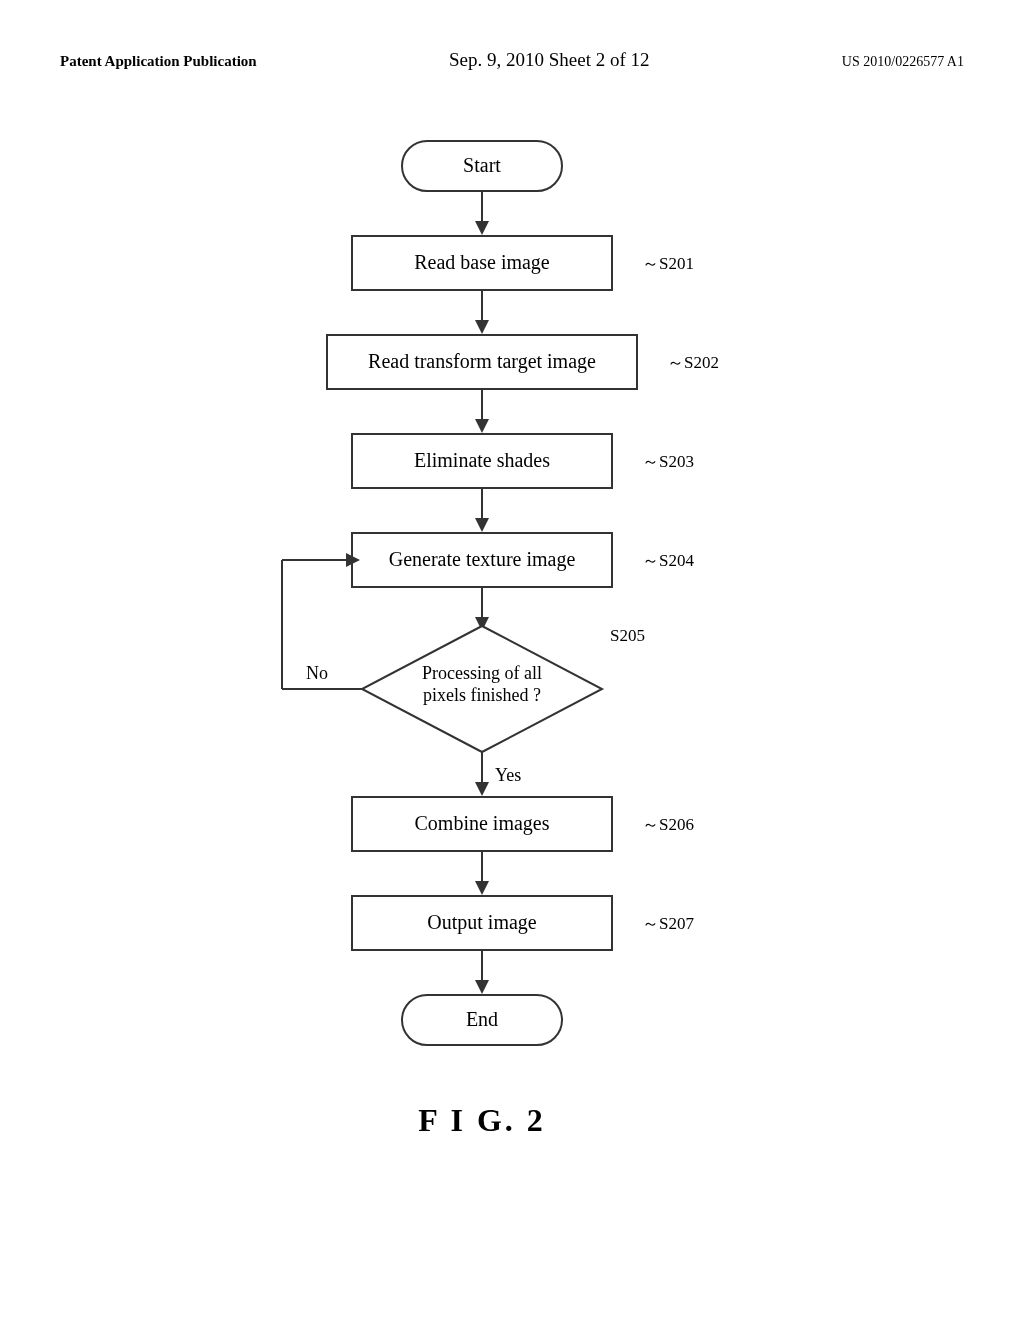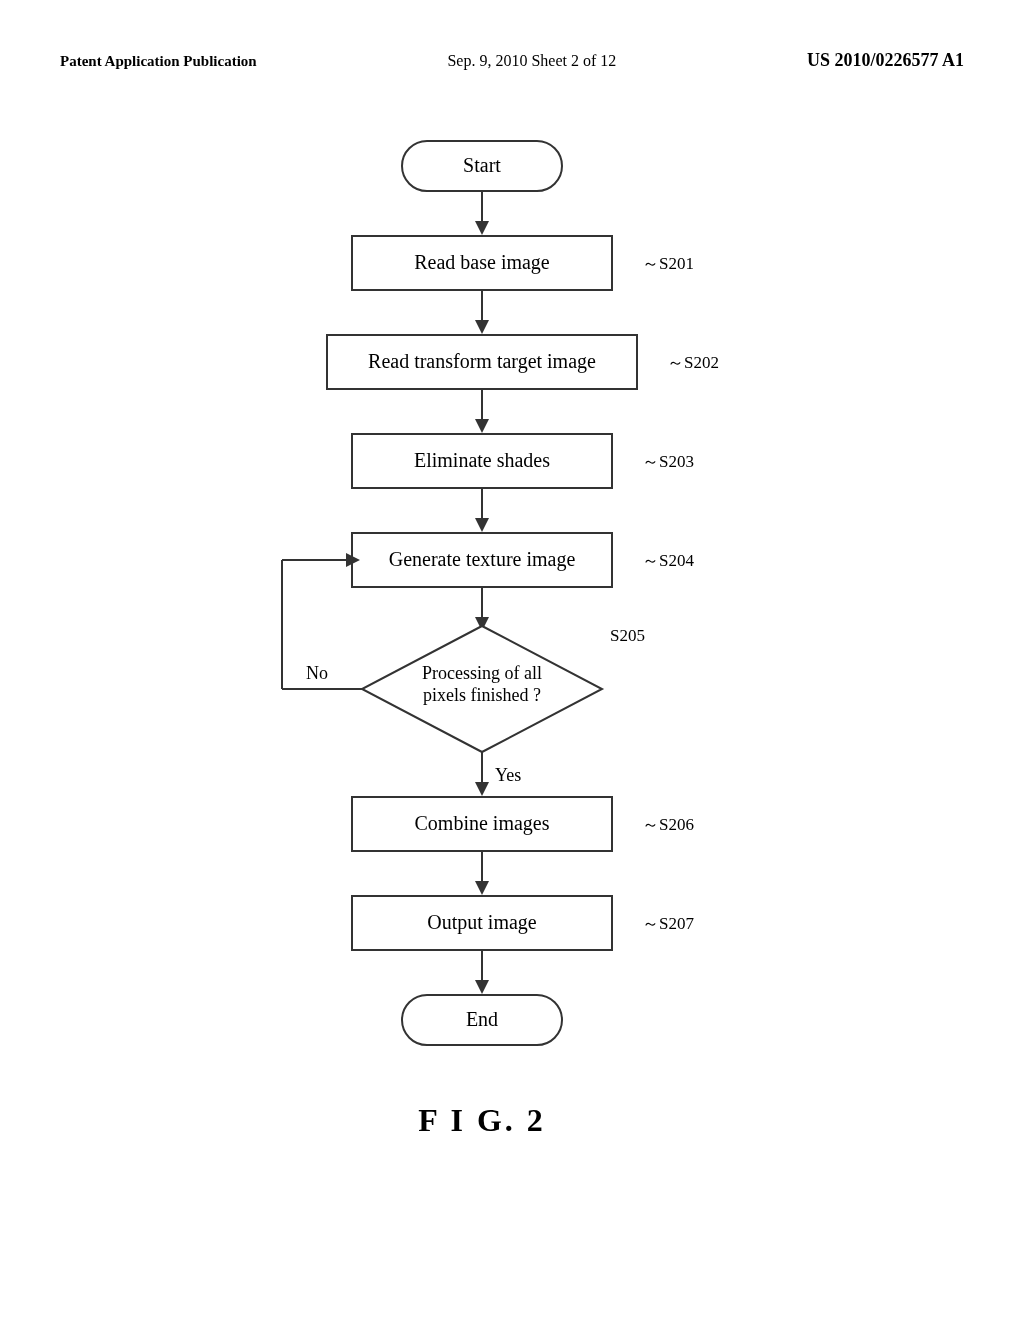--- a/index.html
+++ b/index.html
@@ -21,26 +21,25 @@
       font-size: 15px;
     }
 
     .header-left {
       font-weight: bold;
       font-size: 15px;
       margin-top: 13px;
     }
 
     .header-center {
-      font-size: 16px;
+      font-size: 19px;
     }
 
     .header-right {
-      font-size: 18px;
-      font-weight: bold;
+      font-size: 14px;
     }
 
     .diagram-container {
       display: flex;
       flex-direction: column;
       align-items: flex-end;
       padding-top: 30px;
       position: relative;
       text-decoration: underline;
     }

